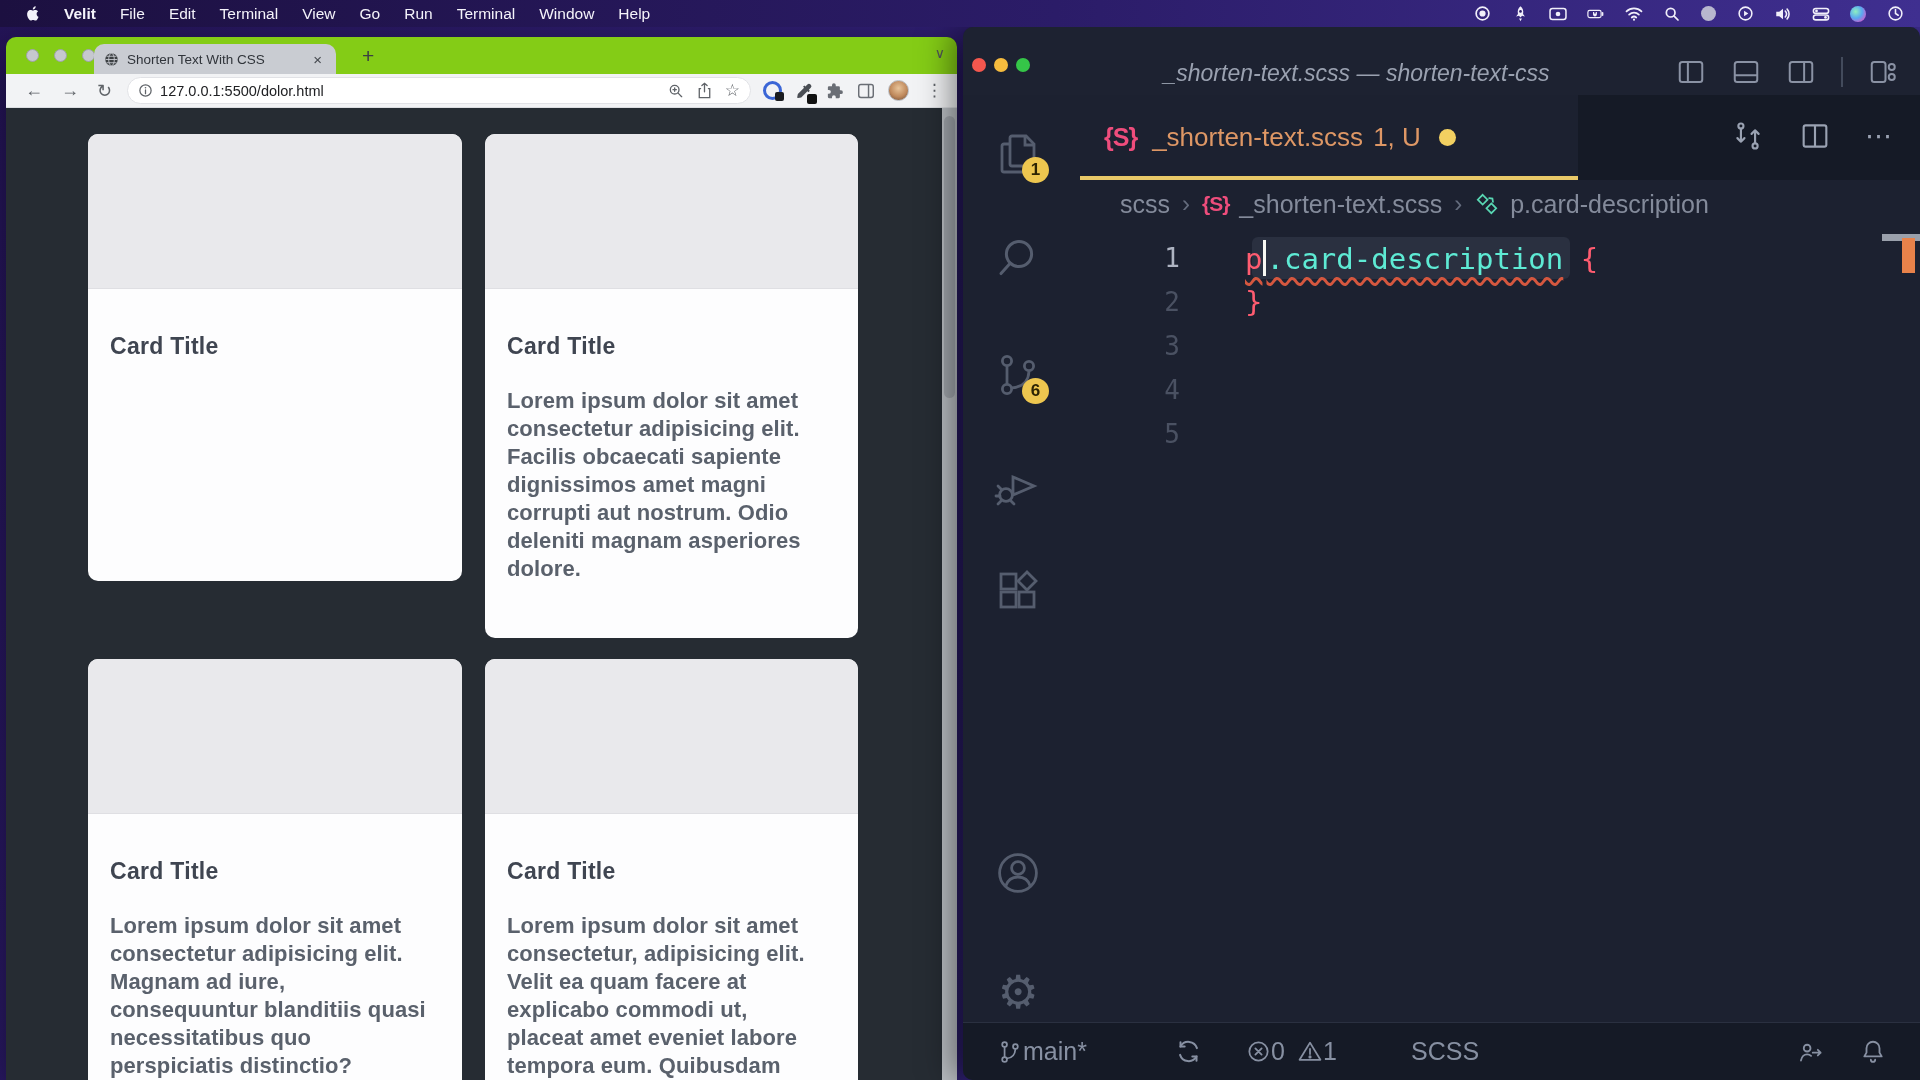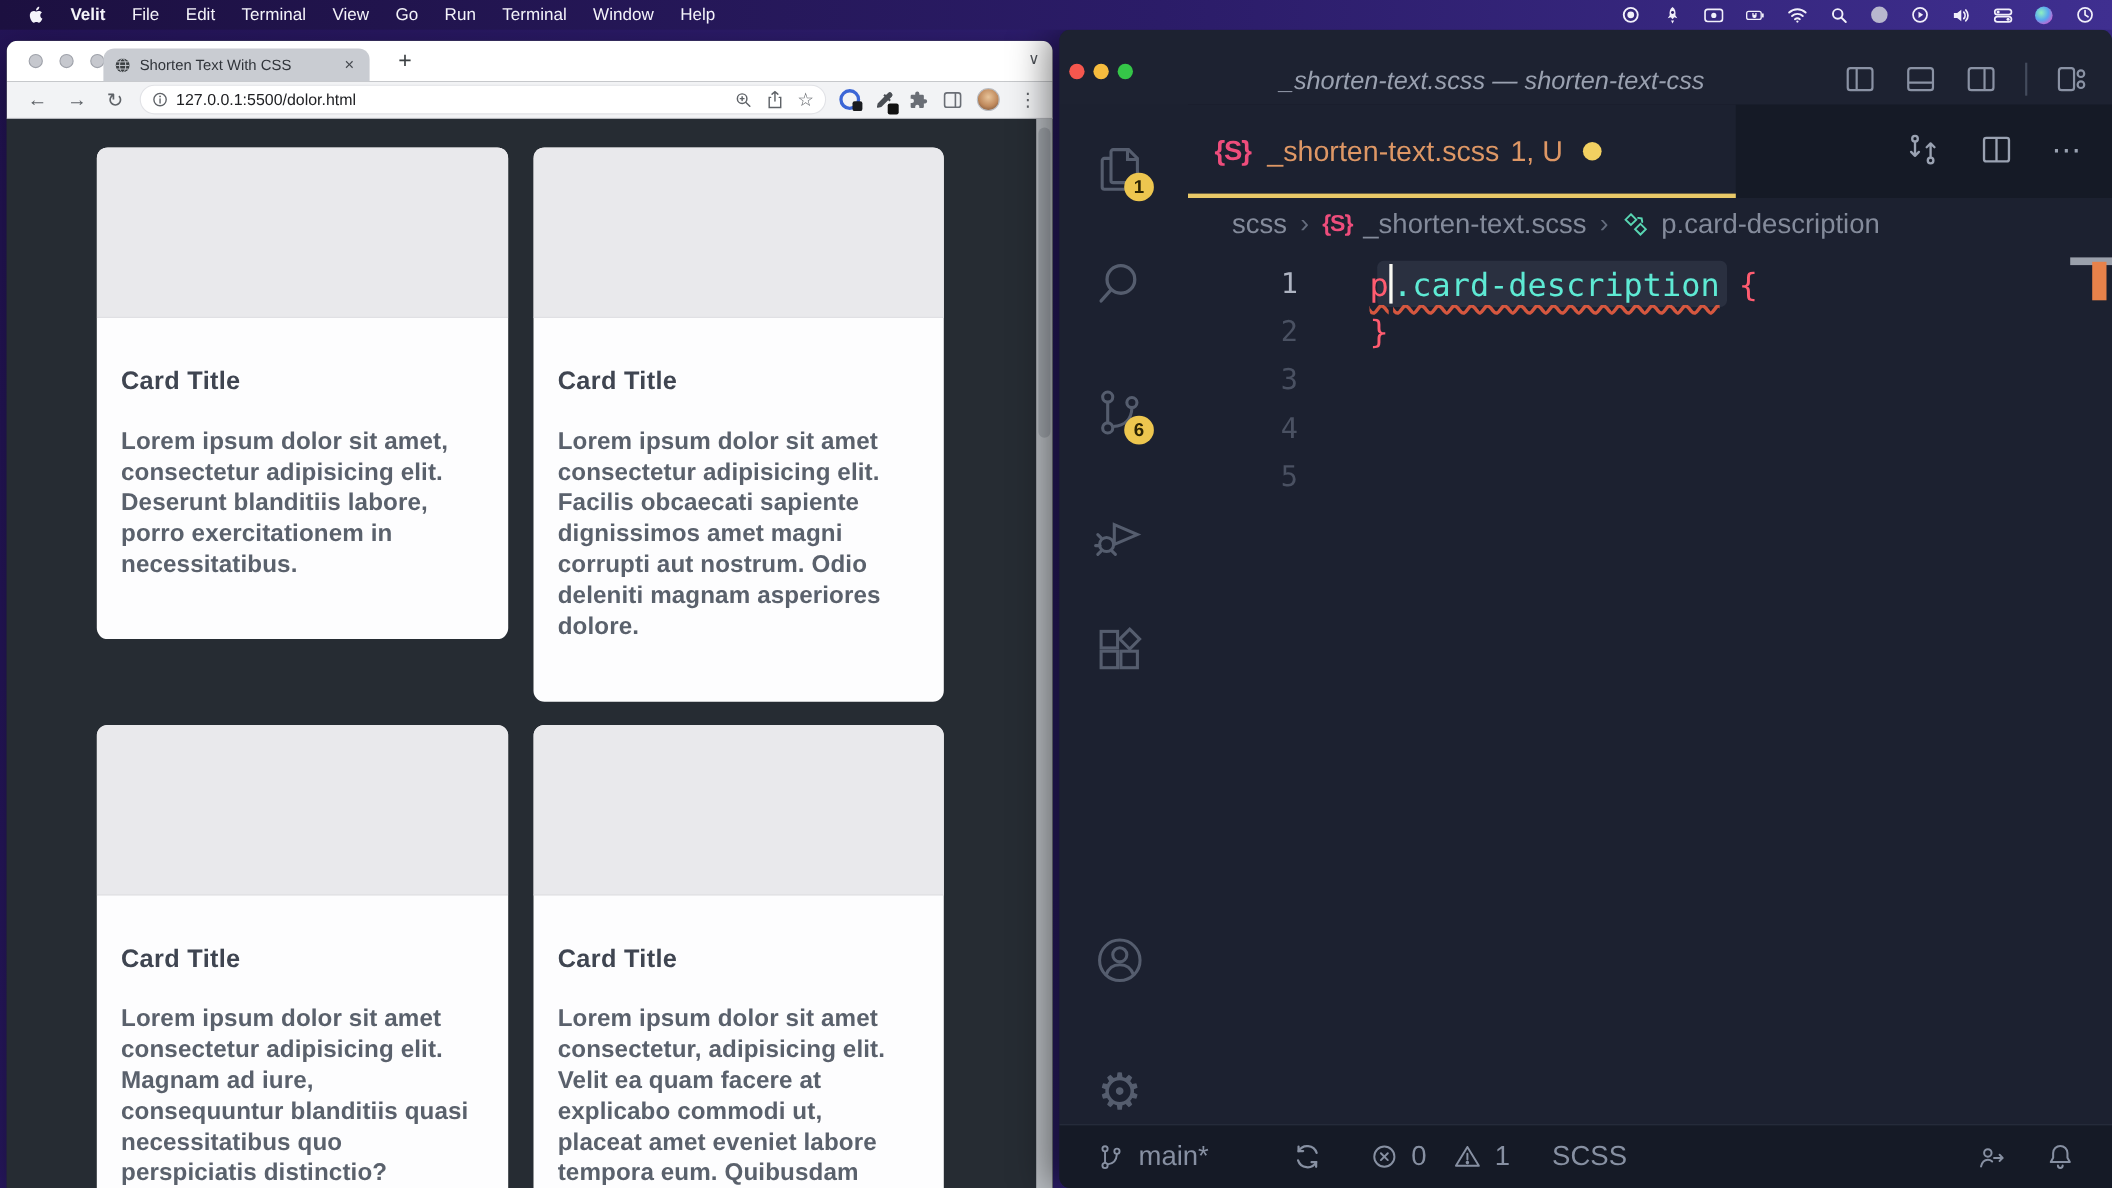--- a/index.html
+++ b/index.html
@@ -12,21 +12,21 @@
   .menu-item { padding:0 12px; height:27px; display:flex; align-items:center; }
   .menu-item.app { font-weight:bold; }
   .apple { margin-left:14px; padding:0 10px; }
   .mb-right { margin-left:auto; display:flex; align-items:center; gap:20px; padding-right:16px; }
   .mb-ic { width:18px; height:18px; display:flex; align-items:center; justify-content:center; color:#f1effa; }
   .siri-orb { width:16px; height:16px; border-radius:50%; background:radial-gradient(circle at 35% 35%,#8ef0c0 0%,#5aa8f0 45%,#c95fd0 80%,#8a3bb8 100%); }
   .dnd-dot { width:15px; height:15px; border-radius:50%; background:#cfd0da; opacity:.85; }
 
   
   .browser { position:absolute; left:6px; top:37px; width:951px; bottom:0; border-radius:10px 10px 0 0; overflow:hidden; background:#262c33; box-shadow:0 12px 40px rgba(0,0,0,.45); }
-  .b-tabbar { height:37px; background:#ffffff; position:relative; }
+  .b-tabbar { height:37px; background:#84cc16; position:relative; }
   .b-dots { position:absolute; left:20px; top:12px; display:flex; gap:15px; }
   .b-dot { width:13px; height:13px; border-radius:50%; background:#c6c8ce; border:1px solid #9fa2aa; }
   .b-tab { position:absolute; left:88px; top:7px; width:242px; height:30px; background:#c9ccd2; border-radius:10px 10px 0 0; display:flex; align-items:center; padding:0 10px; font-size:13.5px; color:#30343a; }
   .b-tab-title { flex:1; margin-left:8px; white-space:nowrap; overflow:hidden; }
   .b-tab-close { font-size:15px; color:#45494f; padding:0 4px; }
   .b-newtab { position:absolute; left:348px; top:5px; font-size:21px; color:#3c4043; padding:2px 8px; }
   .b-chevron { position:absolute; right:12px; top:8px; font-size:14px; color:#50545a; }
   .b-toolbar { height:34px; background:#f2f3f5; border-bottom:1px solid #dcdee2; display:flex; align-items:center; padding:0 10px; color:#5f6368; }
   .nav-btn { font-size:18px; padding:0 9px; color:#5f6368; }
   .url-pill { margin-left:6px; width:641px; height:27px; background:#ffffff; border:1px solid #e1e2e6; border-radius:14px; display:flex; align-items:center; padding:0 10px; }
@@ -97,21 +97,21 @@
   .tok-tag { color:#ff5c70; }
   .tok-cls { color:#5eead4; }
   .tok-punc { color:#ff5c70; }
   .squiggle { text-decoration:underline; text-decoration-style:wavy; text-decoration-color:#d5573f; text-decoration-thickness:2.5px; text-underline-offset:8px; }
   .cursor { display:inline-block; width:3px; height:36px; background:#f8f8f2; vertical-align:-7px; margin-left:1px; }
   .ov-gray { position:absolute; top:6px; right:0; width:38px; height:7px; background:#9aa0ab; }
   .ov-orange { position:absolute; top:10px; right:5px; width:13px; height:35px; background:#e8824a; }
 
   
   .statusbar { height:58px; background:#151a26; border-top:1px solid #2a3040; position:relative; color:#8790a2; font-size:25px; flex:0 0 auto; }
-  .sb-item { position:absolute; top:0; bottom:0; display:flex; align-items:center; gap:12px; }
+  .sb-item { position:absolute; top:0; bottom:0; display:flex; align-items:center; gap:0; }
 </style>
 </head>
 <body>
 
 <div class="menubar">
   <div class="menu-item apple">
     <span class="mb-ic">
       <svg width="15" height="17" viewBox="0 0 24 28">
           <path fill="#f4f3fa" d="M17.1 14.8c0-2.9 2.4-4.3 2.5-4.4-1.4-2-3.5-2.3-4.2-2.3-1.8-.2-3.5 1-4.4 1-.9 0-2.3-1-3.8-1-2 0-3.8 1.1-4.8 2.9-2 3.6-.5 8.9 1.5 11.8 1 1.4 2.1 3 3.6 2.9 1.5-.1 2-.9 3.8-.9s2.3.9 3.8.9c1.6 0 2.6-1.4 3.6-2.8 1.1-1.7 1.6-3.3 1.6-3.4-.1 0-3.2-1.2-3.2-4.7zM14.4 5.8c.8-1 1.4-2.4 1.2-3.8-1.2 0-2.6.8-3.5 1.8-.7.9-1.4 2.3-1.2 3.6 1.3.1 2.7-.6 3.5-1.6z"></path>
         </svg>
@@ -273,21 +273,20 @@
       <span class="avatar"></span>
       <span class="kebab">⋮</span>
     </div>
   </div>
 
   <div class="b-content">
     <div class="card" id="card-1">
       <div class="card-img"></div>
       <div class="card-body">
         <div class="card-title">Card Title</div>
-        <div class="card-desc">Lorem ipsum dolor sit amet, consectetur adipisicing elit. Deserunt blanditiis labore, porro exercitationem in necessitatibus.</div>
       </div>
     </div>
     <div class="card" id="card-2">
       <div class="card-img"></div>
       <div class="card-body">
         <div class="card-title">Card Title</div>
         <div class="card-desc">Lorem ipsum dolor sit amet consectetur adipisicing elit. Facilis obcaecati sapiente dignissimos amet magni corrupti aut nostrum. Odio deleniti magnam asperiores dolore.</div>
       </div>
     </div>
     <div class="card" id="card-3">

